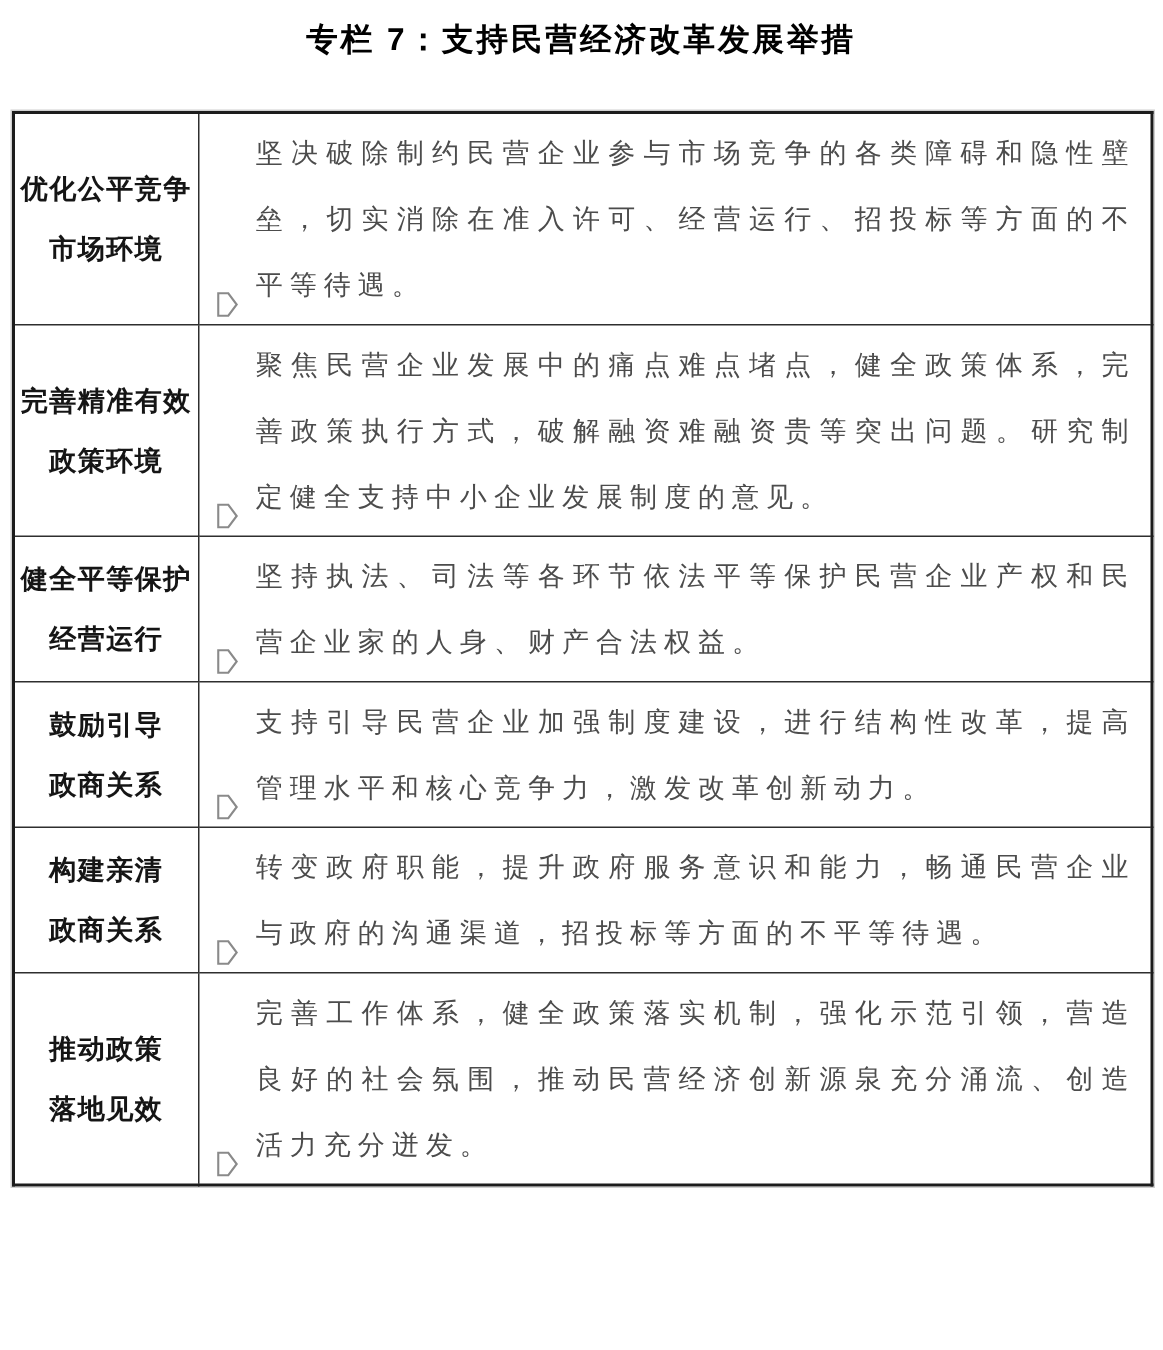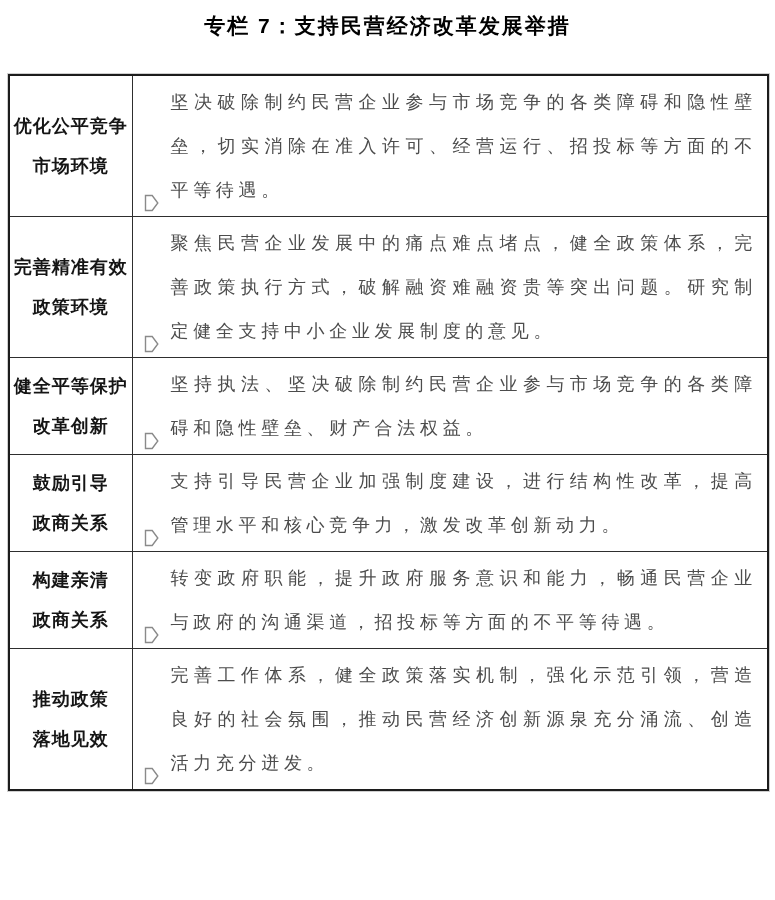--- a/index.html
+++ b/index.html
@@ -120,30 +120,30 @@
           </svg>
         </span>
         <div class="desc-text">聚焦民营企业发展中的痛点难点堵点，健全政策体系，完善政策执行方式，破解融资难融资贵等突出问题。研究制定健全支持中小企业发展制度的意见。</div>
       </div>
     </td>
   </tr>
 
   <tr>
     <td class="cat">
             <div class="cat-line">健全平等保护</div>
-            <div class="cat-line">改革创新</div>
+            <div class="cat-line">经营运行</div>
           </td>
     <td class="desc">
       <div class="desc-inner">
         <span class="bullet">
           <svg width="15" height="18" viewBox="0 0 15 18" aria-hidden="true">
             <polygon points="1.5,1.5 8.2,1.5 13.8,9 8.2,16.5 1.5,16.5" fill="#ffffff" stroke="#8a8a8a" stroke-width="1.4" stroke-linejoin="miter"></polygon>
           </svg>
         </span>
-        <div class="desc-text">坚持执法、坚决破除制约民营企业参与市场竞争的各类障碍和隐性壁垒、财产合法权益。</div>
+        <div class="desc-text">坚持执法、司法等各环节依法平等保护民营企业产权和民营企业家的人身、财产合法权益。</div>
       </div>
     </td>
   </tr>
 
   <tr>
     <td class="cat">
             <div class="cat-line">鼓励引导</div>
             <div class="cat-line">政商关系</div>
           </td>
     <td class="desc">

